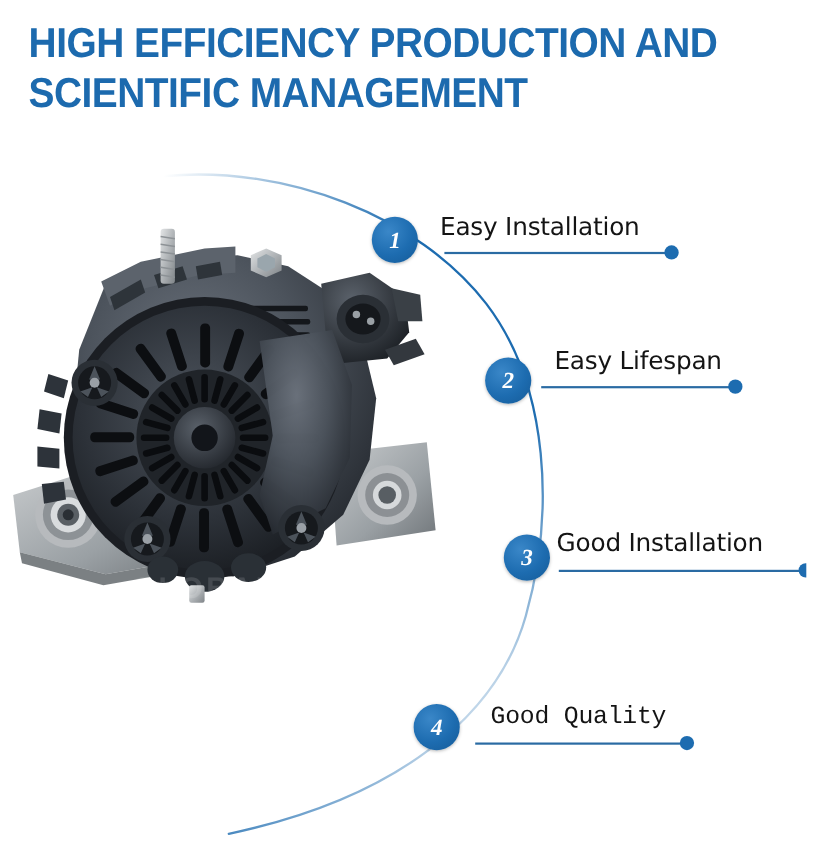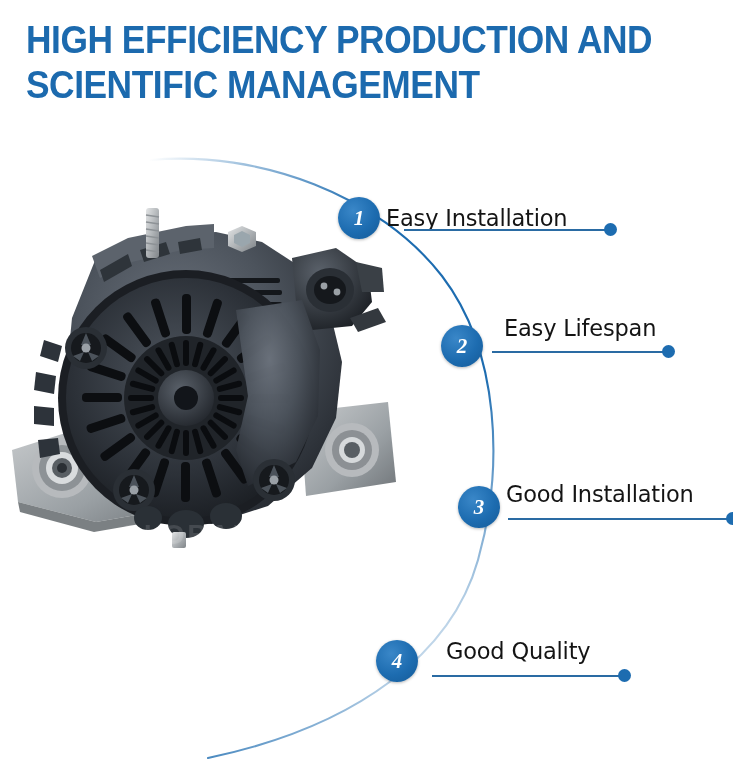--- a/index.html
+++ b/index.html
@@ -433,39 +433,39 @@
         <stop offset="70%" stop-color="#1d6cb0" stop-opacity="1"></stop>
         <stop offset="90%" stop-color="#1d6cb0" stop-opacity="0.5"></stop>
         <stop offset="100%" stop-color="#1d6cb0" stop-opacity="0"></stop>
       </linearGradient>
     </defs>
     <path d="M150,160 C260,150 380,196 442,276 C500,352 504,468 478,560 C452,652 360,726 208,758" fill="none" stroke="url(#arcFade)" stroke-width="2.1" stroke-linecap="round"></path>
   </svg>
 
   <div class="feature" style="left:0;top:0;">
     <div class="marker" style="left:338px;top:197px;">1</div>
-    <div class="feature-label" style="left:386px;top:194px;margin-top:11px;">Easy Installation</div>
+    <div class="feature-label" style="left:400px;top:194px;">Easy Installation</div>
     <div class="feature-rule" style="left:404px;top:229px;width:202px;"></div>
     <div class="end-dot" style="left:604px;top:223px;"></div>
   </div>
 
   <div class="feature" style="left:0;top:0;">
     <div class="marker" style="left:441px;top:325px;">2</div>
     <div class="feature-label" style="left:504px;top:315px;">Easy Lifespan</div>
     <div class="feature-rule" style="left:492px;top:351px;width:172px;"></div>
     <div class="end-dot" style="left:662px;top:345px;"></div>
   </div>
 
   <div class="feature" style="left:0;top:0;">
     <div class="marker" style="left:458px;top:486px;">3</div>
     <div class="feature-label" style="left:506px;top:481px;">Good Installation</div>
     <div class="feature-rule" style="left:508px;top:518px;width:222px;"></div>
     <div class="end-dot" style="left:726px;top:512px;"></div>
   </div>
 
   <div class="feature" style="left:0;top:0;">
     <div class="marker" style="left:376px;top:640px;">4</div>
-    <div class="feature-label" style="left:446px;top:638px;">Good Quality</div>
+    <div class="feature-label" style="left:446px;top:638px;font-family:Liberation Mono, monospace;">Good Quality</div>
     <div class="feature-rule" style="left:432px;top:675px;width:190px;"></div>
     <div class="end-dot" style="left:618px;top:669px;"></div>
   </div>
 
 </div>
 
 </body></html>

